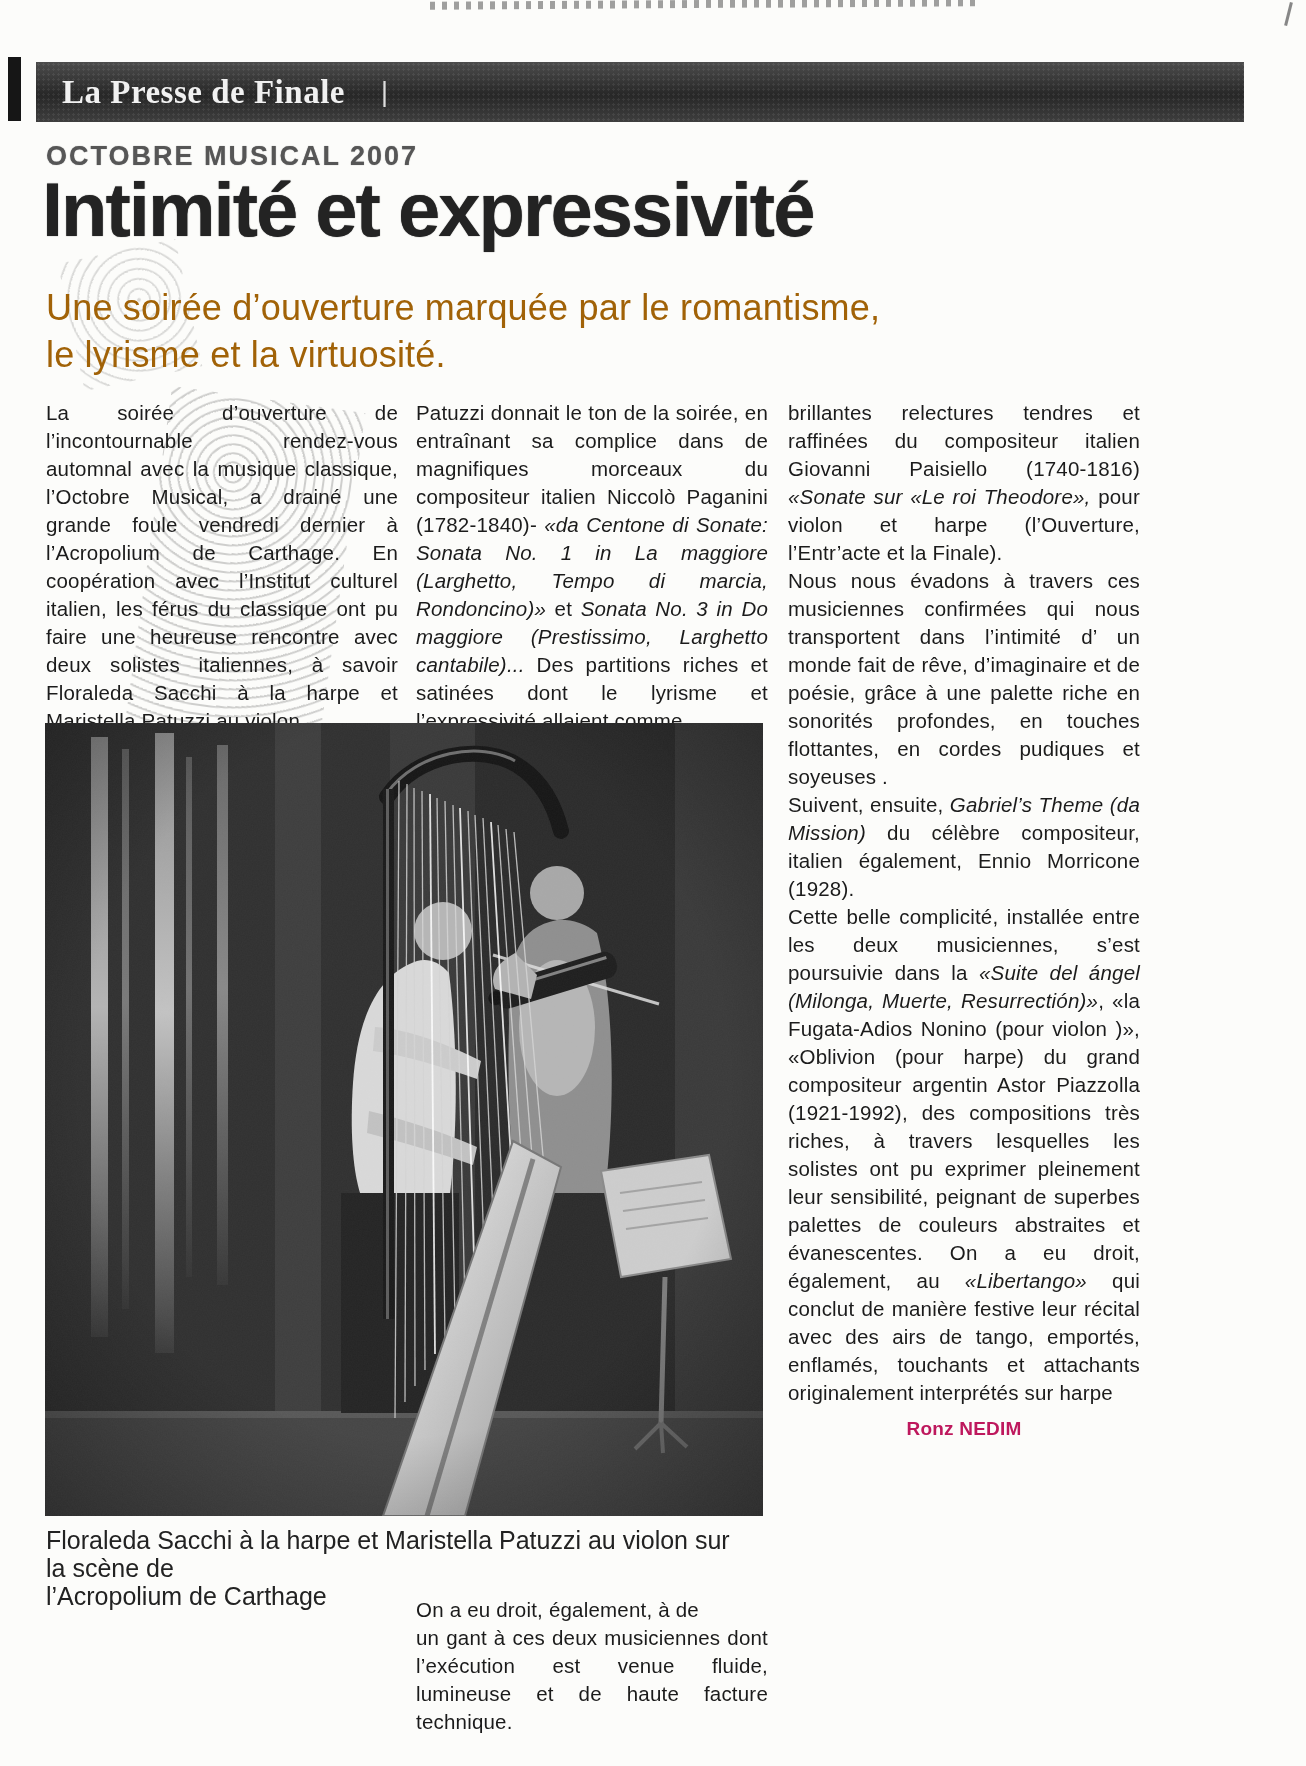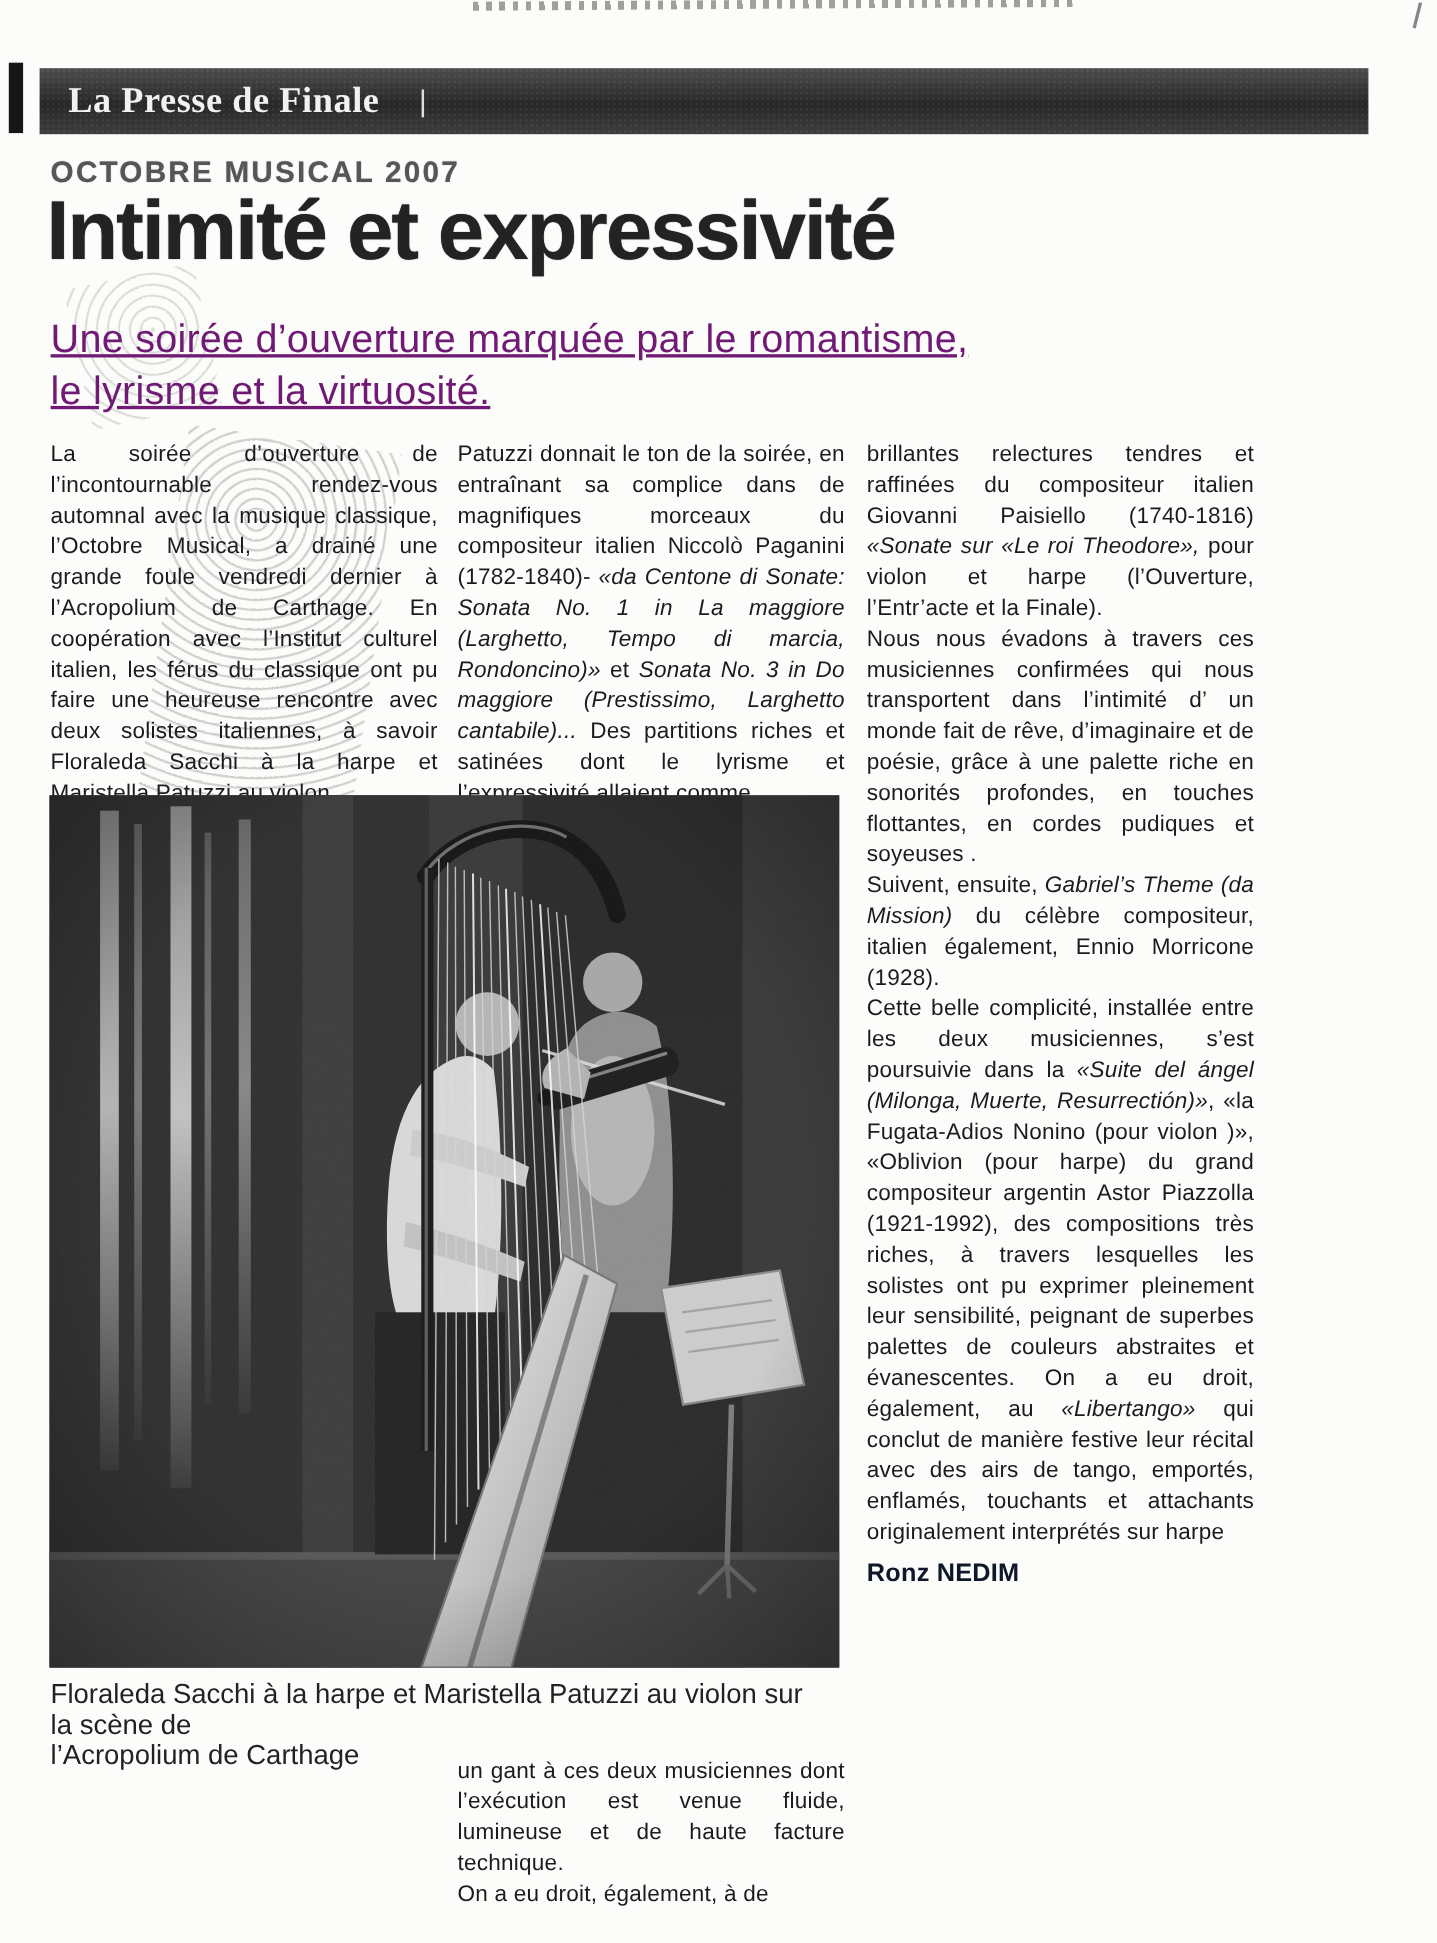--- a/index.html
+++ b/index.html
@@ -32,31 +32,31 @@
   .paper-name{font-family:"Liberation Serif", serif;font-weight:bold;font-size:33px;
     margin-left:26px;letter-spacing:.5px;}
   .mast-sep{font-size:27px;margin:0 28px 0 36px;color:#ddd;}
   .mast-date{font-size:30px;letter-spacing:.6px;}
 
   .kicker{position:absolute;left:46px;top:141px;font-size:27px;font-weight:bold;
     letter-spacing:2px;color:#565656;text-shadow:0 0 1px #8a8a8a;}
   .headline{position:absolute;left:42px;top:166px;font-size:76px;font-weight:bold;
     letter-spacing:-2px;color:#232323;text-shadow:0 0 1px #4a4a4a;}
   .standfirst{position:absolute;left:46px;top:284px;width:980px;font-size:36px;
-    line-height:47px;color:#701a75;white-space:pre-line;letter-spacing:.2px;text-decoration:underline;}
+    line-height:47px;color:#a16207;white-space:pre-line;letter-spacing:.2px;}
 
   
   .col,.bcol{position:absolute;width:352px;font-size:20.5px;line-height:28px;
     color:#1b1b1b;letter-spacing:.2px;}
   .col .para,.bcol .para{margin:0;text-align:justify;}
   .it{font-style:italic;}
   #col1{left:46px;top:399px;height:326px;overflow:hidden;}
   #col2{left:416px;top:399px;height:326px;overflow:hidden;}
   #col3{left:788px;top:399px;}
-  .byline{text-align:left;font-weight:bold;font-size:23px;margin-top:8px;color:#0f172a;}
+  .byline{text-align:center;font-weight:bold;font-size:19px;margin-top:8px;color:#be185d;}
 
   
   .photo{position:absolute;left:45px;top:723px;width:718px;height:793px;z-index:3;
     background:#333;}
   .photo svg{display:block;width:100%;height:100%;}
   .caption{position:absolute;left:46px;top:1526px;width:700px;font-size:25px;
     line-height:28px;color:#222;white-space:pre-line;z-index:4;}
 
   #bcol1{left:46px;top:1596px;}
   #bcol2{left:416px;top:1596px;}
@@ -193,15 +193,15 @@
     <rect width="718" height="793" filter="url(#grain)" opacity="0.22"></rect>
   </svg>
 </div>
 
 <div class="caption">Floraleda Sacchi à la harpe et Maristella Patuzzi au violon sur la scène de
 l’Acropolium de Carthage</div>
 
 <div class="bcol" id="bcol1">
   </div>
 <div class="bcol" id="bcol2">
+    <p class="para"><span>On a eu droit, également, à de</span></p>
     <p class="para"><span>un gant à ces deux musiciennes dont l’exécution est venue fluide, lumineuse et de haute facture technique.</span></p>
-    <p class="para"><span>On a eu droit, également, à de</span></p>
   </div>
 
 </body></html>

